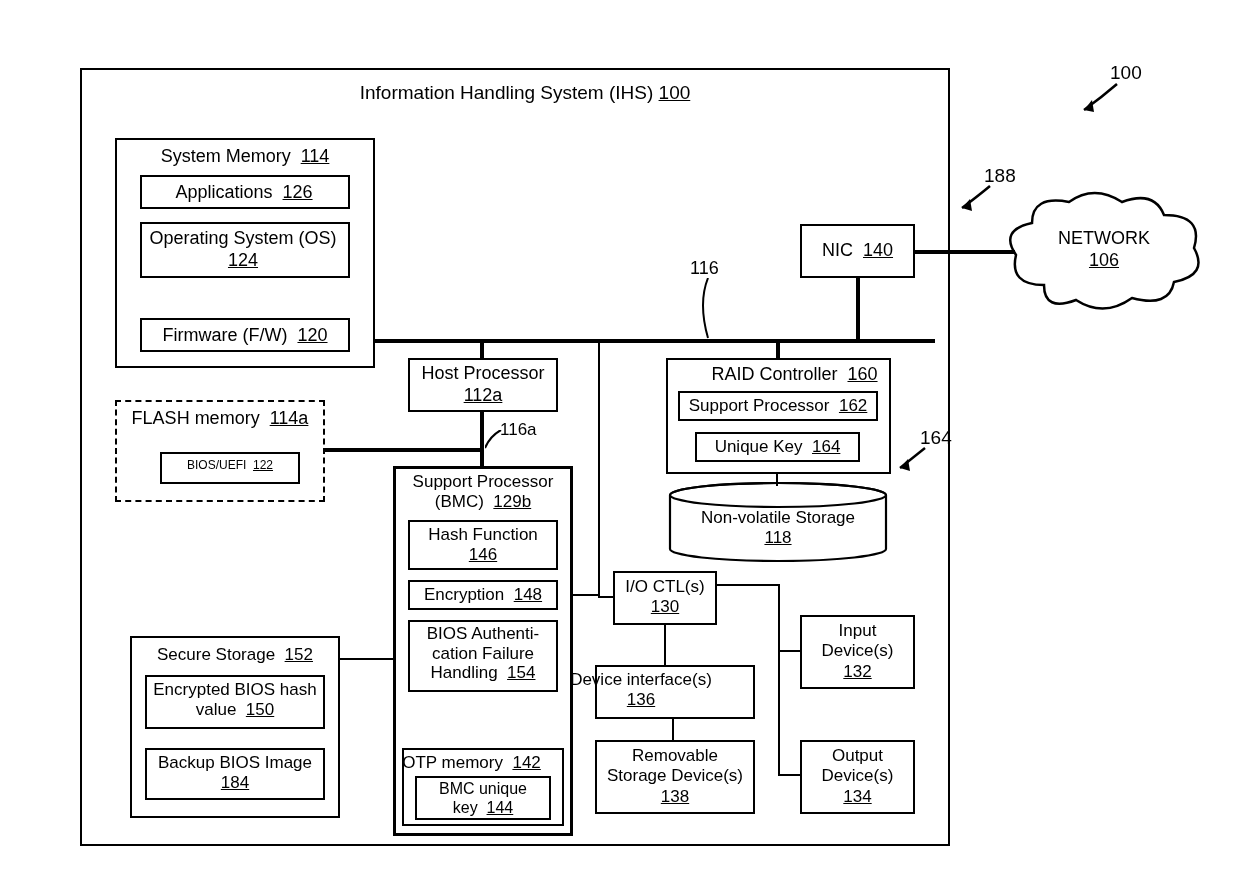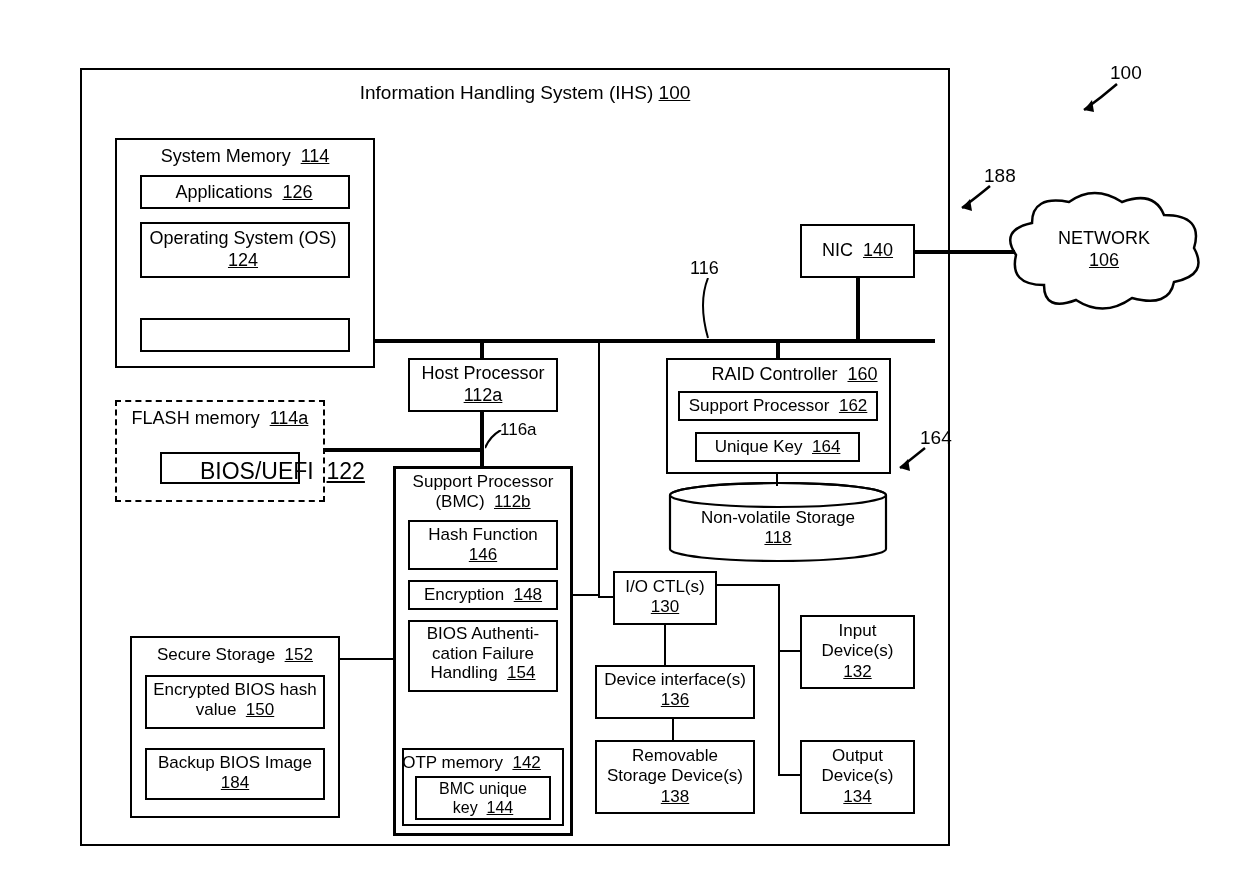--- a/index.html
+++ b/index.html
@@ -95,38 +95,41 @@
   </div>
   <div class="box" style="left:140px; top:175px; width:210px; height:34px;"></div>
   <div class="label" style="left:140px; top:182px; width:208px; font-size:18px;">
     <span>Applications</span>&nbsp;&nbsp;<span class="u">126</span>
   </div>
   <div class="box" style="left:140px; top:222px; width:210px; height:56px;"></div>
   <div class="label" style="left:140px; top:228px; width:206px; font-size:18px;">
     <span>Operating System (OS)</span><br><span class="u">124</span>
   </div>
   <div class="box" style="left:140px; top:318px; width:210px; height:34px;"></div>
+  <div class="label" style="left:140px; top:325px; width:210px; font-size:18px;">
+    <span>Firmware (F/W)</span>&nbsp;&nbsp;<span class="u">120</span>
+  </div>
 
   <div class="box dashed nobg" style="left:115px; top:400px; width:210px; height:102px;"></div>
   <div class="label" style="left:120px; top:408px; width:200px; font-size:18px;">
     <span>FLASH memory</span>&nbsp;&nbsp;<span class="u">114a</span>
   </div>
   <div class="box" style="left:160px; top:452px; width:140px; height:32px;"></div>
-  <div class="label" style="left:160px; top:458px; width:140px; font-size:23px;margin-left:40px;">
+  <div class="label" style="left:160px; top:458px; width:140px; font-size:12px;">
     <span>BIOS/UEFI</span>&nbsp;&nbsp;<span class="u">122</span>
   </div>
 
   <div class="box" style="left:408px; top:358px; width:150px; height:54px;"></div>
   <div class="label" style="left:408px; top:363px; width:150px; font-size:18px;">
     <span>Host Processor</span><br><span class="u">112a</span>
   </div>
 
   <div class="box thick nobg" style="left:393px; top:466px; width:180px; height:370px;"></div>
   <div class="label" style="left:398px; top:472px; width:170px; font-size:17px;">
-    <span>Support Processor (BMC)</span>&nbsp;&nbsp;<span class="u">112b</span>
+    <span>Support Processor (BMC)</span>&nbsp;&nbsp;<span class="u">129b</span>
   </div>
   <div class="box" style="left:408px; top:520px; width:150px; height:50px;"></div>
   <div class="label" style="left:408px; top:525px; width:150px; font-size:17px;">
     <span>Hash Function</span><br><span class="u">146</span>
   </div>
   <div class="box" style="left:408px; top:580px; width:150px; height:30px;"></div>
   <div class="label" style="left:408px; top:585px; width:150px; font-size:17px;">
     <span>Encryption</span>&nbsp;&nbsp;<span class="u">148</span>
   </div>
   <div class="box" style="left:408px; top:620px; width:150px; height:72px;"></div>
@@ -178,21 +181,21 @@
   <div class="label" style="left:668px; top:508px; width:220px; font-size:17px;">
     <span>Non-volatile Storage</span><br><span class="u">118</span>
   </div>
 
   <div class="box" style="left:613px; top:571px; width:104px; height:54px;"></div>
   <div class="label" style="left:613px; top:577px; width:104px; font-size:17px;">
     <span>I/O CTL(s)</span><br><span class="u">130</span>
   </div>
 
   <div class="box" style="left:595px; top:665px; width:160px; height:54px;"></div>
-  <div class="label" style="left:595px; top:670px; width:160px; font-size:17px;">
+  <div class="label" style="left:561px; top:670px; width:160px; font-size:17px;">
     <span>Device interface(s)</span><br><span class="u">136</span>
   </div>
 
   <div class="box" style="left:595px; top:740px; width:160px; height:74px;"></div>
   <div class="label" style="left:595px; top:746px; width:160px; font-size:17px;">
     Removable<br>Storage Device(s)<br><span class="u">138</span>
   </div>
 
   <div class="box" style="left:800px; top:615px; width:115px; height:74px;"></div>
   <div class="label" style="left:800px; top:621px; width:115px; font-size:17px;">

